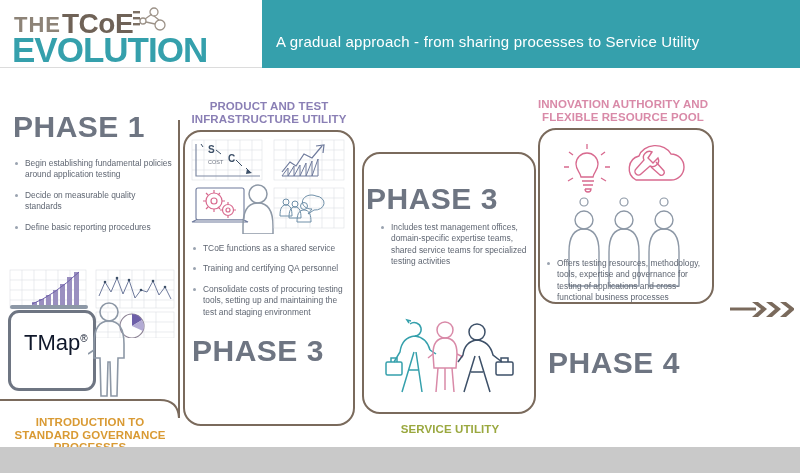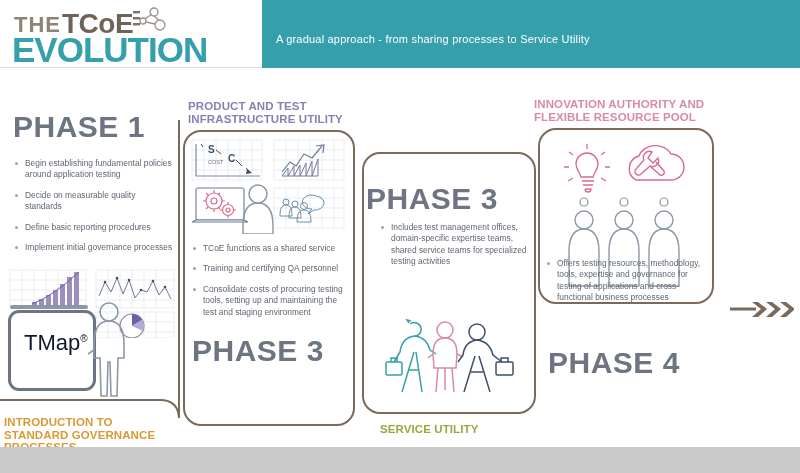--- a/index.html
+++ b/index.html
@@ -14,21 +14,21 @@
     width:800px;height:447px;
     background:#ffffff;
     overflow:hidden;
   }
 
   
   #header{position:absolute;left:0;top:0;width:800px;height:68px;background:#ffffff;}
   #header-band{position:absolute;left:262px;top:0;width:538px;height:68px;background:#35a0ac;}
   #header-subtitle{
     position:absolute;left:276px;top:33px;
-    font-size:11px;color:#ffffff;letter-spacing:.2px;white-space:nowrap;
+    font-size:15px;color:#ffffff;letter-spacing:.2px;white-space:nowrap;
   }
   #logo-the{
     position:absolute;left:14px;top:12px;
     font-size:22px;font-weight:bold;color:#8d8377;letter-spacing:1px;
   }
   #logo-tcoe{
     position:absolute;left:62px;top:8px;
     font-size:28px;font-weight:bold;color:#6f6257;letter-spacing:-.5px;
   }
   #logo-node-icon{position:absolute;left:133px;top:7px;width:34px;height:26px;}
@@ -37,21 +37,21 @@
     font-size:35px;font-weight:bold;color:#35a0ac;letter-spacing:-1px;
   }
   #header-rule{position:absolute;left:0;top:67px;width:262px;height:1px;background:#dcdcdc;}
 
   
   .phase-title{
     position:absolute;font-size:30px;font-weight:bold;color:#6e7582;
     letter-spacing:.5px;white-space:nowrap;
   }
   .cap-head{
-    position:absolute;font-size:11.5px;font-weight:bold;
+    position:absolute;text-align:center;font-size:11.5px;font-weight:bold;
     line-height:12.5px;letter-spacing:.1px;
   }
   .bullets{position:absolute;}
   .bullet{position:relative;padding-left:11px;margin-bottom:9px;
     font-size:8.4px;line-height:11.4px;color:#5f6672;}
   .bullet:before{
     content:"";position:absolute;left:1px;top:4px;width:3px;height:3px;
     border-radius:50%;background:#9aa3b0;
   }
   .rbox{position:absolute;border:2px solid #7a6a5c;border-radius:18px;background:#fff;}
@@ -126,21 +126,20 @@
     <div id="logo-evolution">EVOLUTION</div>
     <div id="header-rule"></div>
   </div>
 
   <div id="p1-title" class="phase-title">PHASE 1</div>
 
   <div id="p1-bullets" class="bullets">
     <div class="bullet">Begin establishing fundamental policies around application testing</div>
     <div class="bullet">Decide on measurable quality standards</div>
     <div class="bullet">Define basic reporting procedures</div>
-    <div class="bullet">Implement initial governance processes</div>
   </div>
 
   <svg id="p1-charts" viewBox="0 0 170 70">
 
     <g stroke="#dcdfe4" stroke-width=".6">
       <rect x="2" y="2" width="76" height="38" fill="#fff"></rect>
       <line x1="2" y1="12" x2="78" y2="12"></line>
         <line x1="2" y1="22" x2="78" y2="22"></line>
         <line x1="2" y1="32" x2="78" y2="32"></line>
       <line x1="14" y1="2" x2="14" y2="40"></line>

